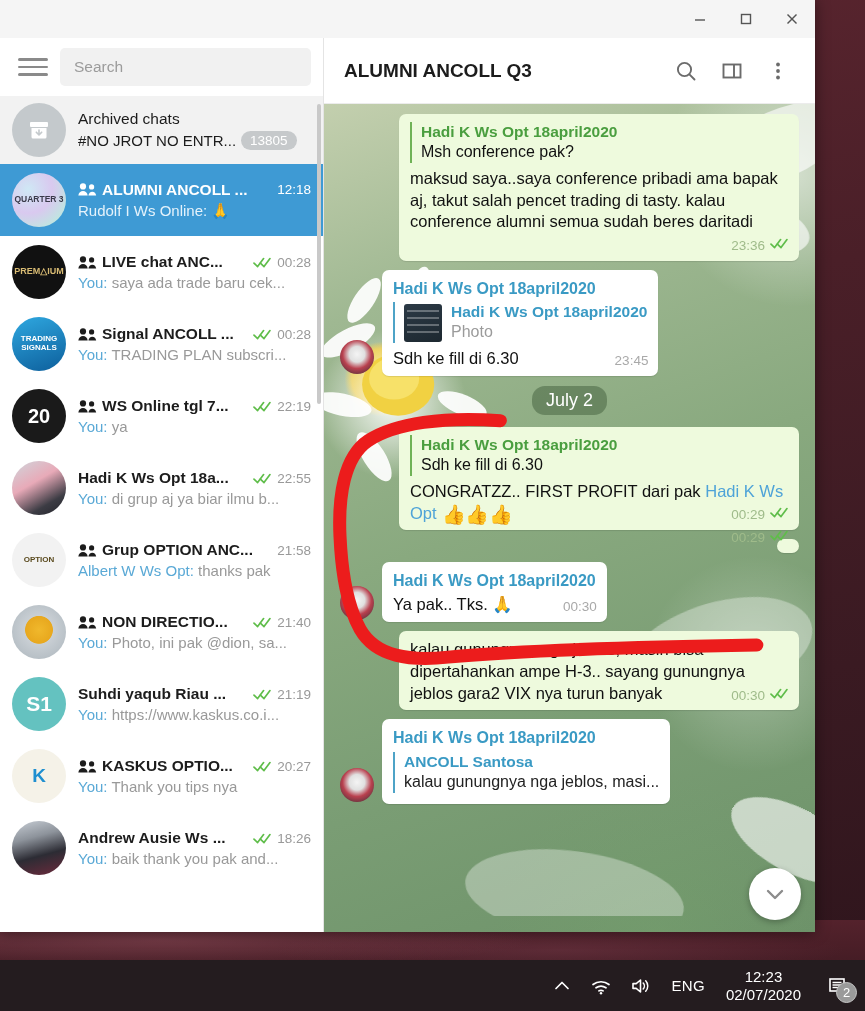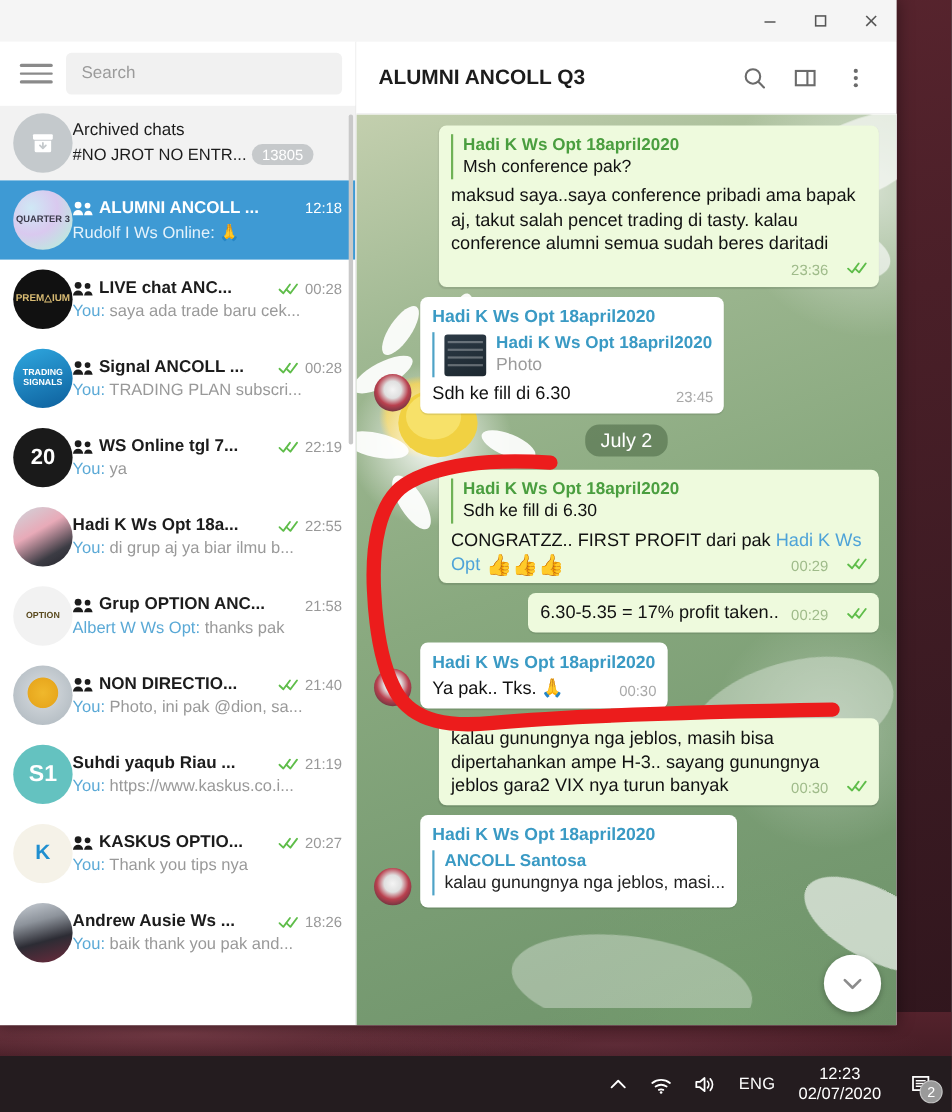--- a/index.html
+++ b/index.html
@@ -107,21 +107,21 @@
   #search-input {
     border: 0; background: transparent; outline: none; width: 100%;
     font-family: "Liberation Sans", sans-serif; font-size: 15.5px; color: #222;
   }
   #search-input::placeholder { color: #9b9b9b; }
 
   #chatlist { flex: 1; overflow: hidden; position: relative; }
 
   .row {
     height: 72px; display: flex; align-items: center;
-    padding: 0 12px 0 12px; cursor: pointer;
+    padding: 0 12px 0 12px; gap: 12px; cursor: pointer;
     position: relative;
   }
   .row.archived { background: #f2f2f2; height: 68px; }
   .row.selected { background: #3e9ad4; }
 
   .avatar {
     width: 54px; height: 54px; flex: 0 0 54px; border-radius: 50%;
     overflow: hidden; position: relative;
     display: flex; align-items: center; justify-content: center;
     font-size: 19px; font-weight: bold; color: #fff;
@@ -199,21 +199,21 @@
     max-width: 400px; border-radius: 7px; padding: 8px 11px 6px 11px;
     position: relative; font-size: 16.5px; line-height: 1.32; color: #111;
     box-shadow: 0 1px 1px rgba(0,0,0,.10);
   }
   .bubble.out { background: #eefadd; }
   .bubble.in  { background: #ffffff; }
   .bubble .body { padding-right: 4px; }
   .bubble .body.with-meta::after { content: ""; display: inline-block; width: 76px; }
   .meta {
     position: absolute; right: 10px; bottom: 6px;
-    display: flex; align-items: center; gap: 17px;
+    display: flex; align-items: center; gap: 5px;
     font-size: 13.5px; color: #9fbb8a;
   }
   .bubble.in .meta { color: #a9a9a9; }
   .reply {
     border-left: 2.5px solid #6fb256; padding-left: 9px; margin-bottom: 5px;
     line-height: 1.3;
   }
   .bubble.in .reply { border-left-color: #4ea3c7; }
   .reply .rname { font-size: 15.5px; font-weight: bold; color: #4a9e3f; }
   .bubble.in .reply .rname { color: #3a9ac4; }
@@ -661,21 +661,20 @@
                     <span>00:29</span>
                     <span><svg width="19" height="13" viewBox="0 0 19 13">
                         <path d="M1 7.2 L4.6 10.6 L10.6 2.6" fill="none" stroke="#5fbd4a" stroke-width="1.7" stroke-linecap="round" stroke-linejoin="round"></path>
                         <path d="M7.4 7.2 L11 10.6 L17 2.6" fill="none" stroke="#5fbd4a" stroke-width="1.7" stroke-linecap="round" stroke-linejoin="round"></path>
                       </svg></span>
                   </div>
                 </div>
               </div>
               <div class="msg-wrap out">
                 <div class="bubble out">
-                  <div class="body with-meta"><span>6.30-5.35 = 17% profit taken..</span></div>
                   <div class="meta">
                     <span>00:29</span>
                     <span><svg width="19" height="13" viewBox="0 0 19 13">
                         <path d="M1 7.2 L4.6 10.6 L10.6 2.6" fill="none" stroke="#5fbd4a" stroke-width="1.7" stroke-linecap="round" stroke-linejoin="round"></path>
                         <path d="M7.4 7.2 L11 10.6 L17 2.6" fill="none" stroke="#5fbd4a" stroke-width="1.7" stroke-linecap="round" stroke-linejoin="round"></path>
                       </svg></span>
                   </div>
                 </div>
               </div>
               <div class="msg-wrap in">

